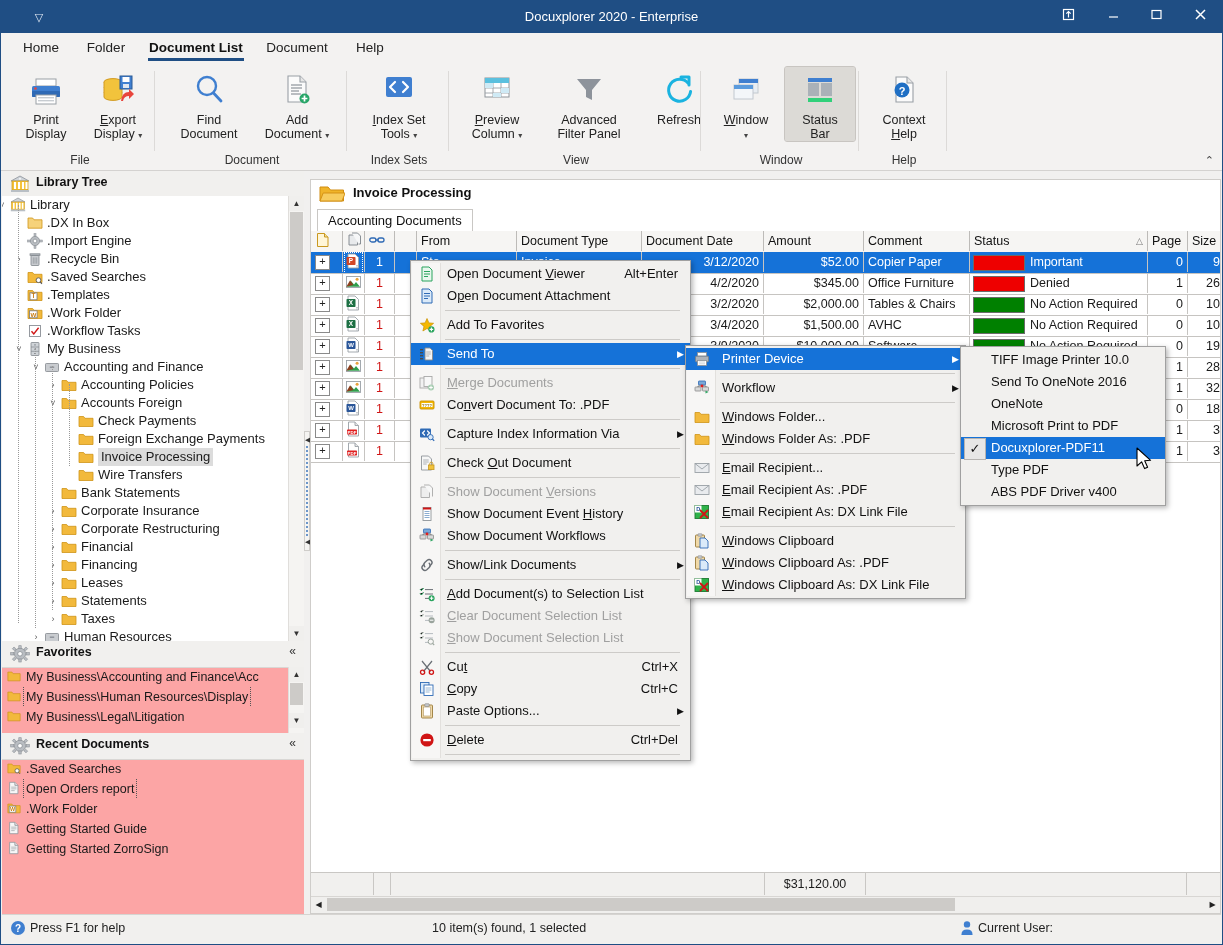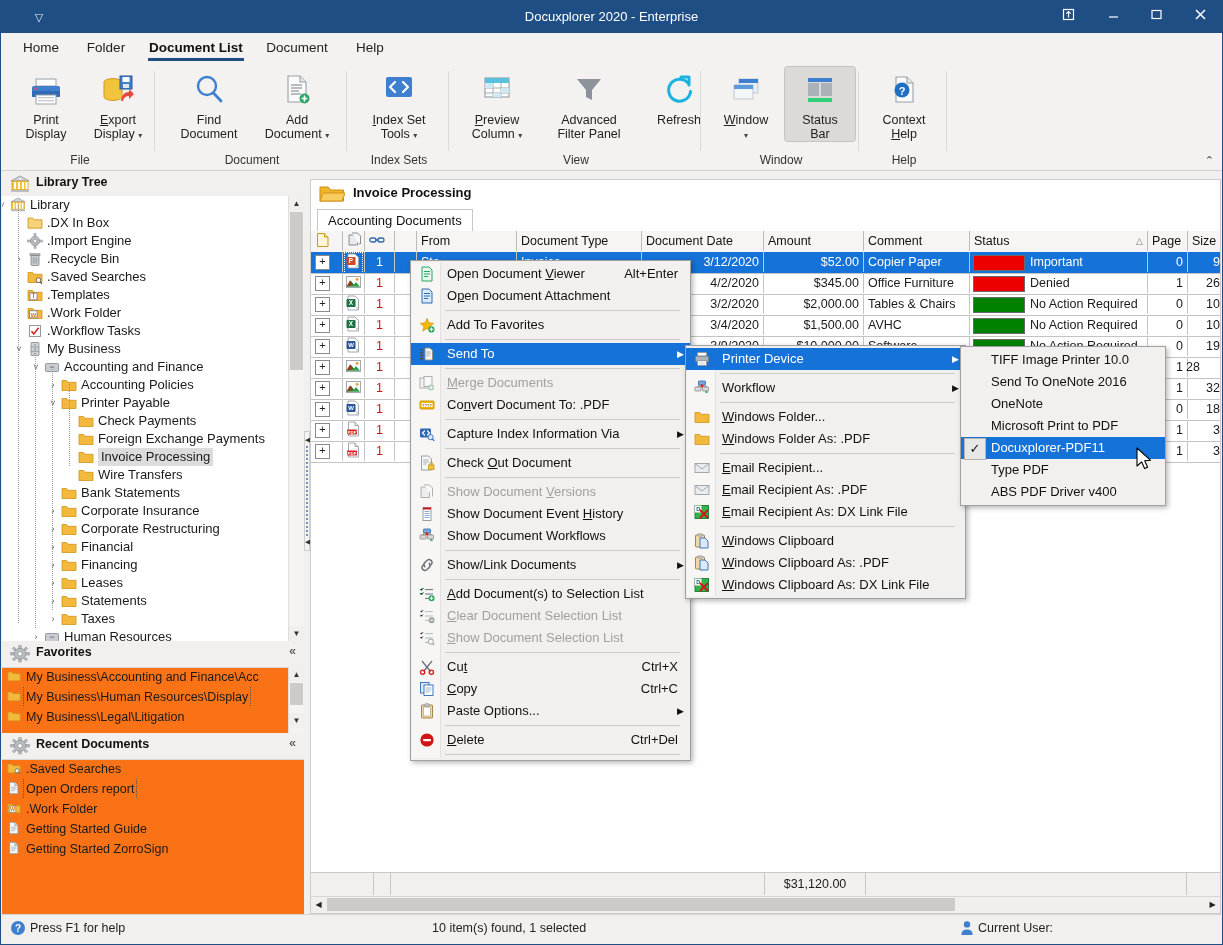--- a/index.html
+++ b/index.html
@@ -51,21 +51,21 @@
   .tnode .exp{position:absolute;width:12px;text-align:center;color:#5a5a5a;font-size:9px;top:0;cursor:pointer;}
   .tnode .tico{position:absolute;top:1px;width:16px;height:16px;}
   .tnode .tlab{position:absolute;white-space:nowrap;}
   .tnode.sel .tlab{background:#dcdcdc;padding:0 3px;}
   .guide{position:absolute;width:1px;border-left:1px dotted #999;}
 
   .scrollv{position:absolute;width:15px;background:#f5f4f2;border-left:1px solid #e0dedb;}
   .scrollv .sbtn{position:absolute;left:0;width:15px;height:15px;background:#f0efed;text-align:center;font-size:8px;line-height:15px;color:#333;cursor:pointer;}
   .scrollv .thumb{position:absolute;left:1px;width:13px;background:#cdcbc8;cursor:pointer;}
 
-  .favbox{position:absolute;left:0;width:302px;background:#f97316;}
+  .favbox{position:absolute;left:0;width:302px;background:#fca5a5;}
   .favrow{position:relative;height:20px;line-height:20px;font-size:12.5px;white-space:nowrap;cursor:pointer;overflow:hidden;}
   .favrow .fico{position:absolute;left:4px;top:2px;width:16px;height:14px;}
   .favrow .flab{position:absolute;left:24px;top:0;}
   .favrow.dotted .flab{outline:1px dotted #555;padding:0 2px;left:22px;}
 
   
   .rightpane{position:absolute;left:309px;top:178px;right:1px;bottom:30px;background:#fff;border:1px solid #cfcdca;box-sizing:border-box;}
   .doc-title{position:absolute;left:0;top:0;height:28px;width:100%;background:#fff;}
   .doc-title .ficon{position:absolute;left:8px;top:4px;width:26px;height:20px;}
   .doc-title .ttxt{position:absolute;left:42px;top:5px;font-size:13px;font-weight:bold;color:#111;}
@@ -465,21 +465,21 @@
             <span class="tico" style="left:59px;"><svg width="16" height="16" viewBox="0 0 16 16">
                 <path d="M1 3.5 h4.6 l1.4 1.8 h8 v8.2 h-14 z" fill="#f2b93c" stroke="#cf9418" stroke-width="0.8"></path>
               </svg></span>
             <span class="tlab" style="left:79px;">Accounting Policies</span>
           </div>
           <div class="tnode " style="top:198px;position:absolute;left:0;width:287px;">
             <span class="exp" style="left:45px;">˅</span>
             <span class="tico" style="left:59px;"><svg width="16" height="16" viewBox="0 0 16 16">
                 <path d="M1 3.5 h4.6 l1.4 1.8 h8 v8.2 h-14 z" fill="#f2b93c" stroke="#cf9418" stroke-width="0.8"></path>
               </svg></span>
-            <span class="tlab" style="left:79px;">Printer Payable</span>
+            <span class="tlab" style="left:79px;">Accounts Foreign</span>
           </div>
           <div class="tnode " style="top:216px;position:absolute;left:0;width:287px;">
             <span class="tico" style="left:76px;"><svg width="16" height="16" viewBox="0 0 16 16">
                 <path d="M1 3.5 h4.6 l1.4 1.8 h8 v8.2 h-14 z" fill="#f2b93c" stroke="#cf9418" stroke-width="0.8"></path>
               </svg></span>
             <span class="tlab" style="left:96px;">Check Payments</span>
           </div>
           <div class="tnode " style="top:234px;position:absolute;left:0;width:287px;">
             <span class="tico" style="left:76px;"><svg width="16" height="16" viewBox="0 0 16 16">
                 <path d="M1 3.5 h4.6 l1.4 1.8 h8 v8.2 h-14 z" fill="#f2b93c" stroke="#cf9418" stroke-width="0.8"></path>
@@ -881,21 +881,21 @@
                 </svg></span></div>
             <div class="gc red" style="left:54px;width:30px;">1</div>
             <div class="gc" style="left:84px;width:22px;"></div>
             <div class="gc" style="left:106px;width:100px;">Go</div>
             <div class="gc" style="left:206px;width:125px;"></div>
             <div class="gc num" style="left:331px;width:122px;"></div>
             <div class="gc num" style="left:453px;width:100px;"></div>
             <div class="gc" style="left:553px;width:106px;"></div>
             <div class="gc" style="left:659px;width:178px;padding-left:60px;"></div>
             <div class="gc num" style="left:837px;width:40px;">1</div>
-            <div class="gc num" style="left:857px;width:36px;border-right:none;">28</div>
+            <div class="gc num" style="left:877px;width:36px;border-right:none;">28</div>
           </div>
           <div class="grow " style="top:147px;">
             <div class="gc" style="left:0;width:32px;border-right:1px solid #c6c4c1;">
             <span class="expbtn">+</span>
             </div>
             <div class="gc" style="left:32px;width:22px;border-right:1px solid #c6c4c1;padding:0;text-align:center;">
             <span style="display:inline-block;vertical-align:-3px;"><svg width="17" height="16" viewBox="0 0 16 16">
                   <rect x="1" y="2.5" width="14" height="11" fill="#fff" stroke="#9aa0a6" stroke-width="0.9"></rect>
                 <path d="M1.5 12.8 L5.5 7 L8.5 10.4 L10.5 8 L14.5 12.8 Z" fill="#2e9e4b"></path>
                 <circle cx="11.6" cy="5.3" r="1.5" fill="#e8a33c"></circle>

